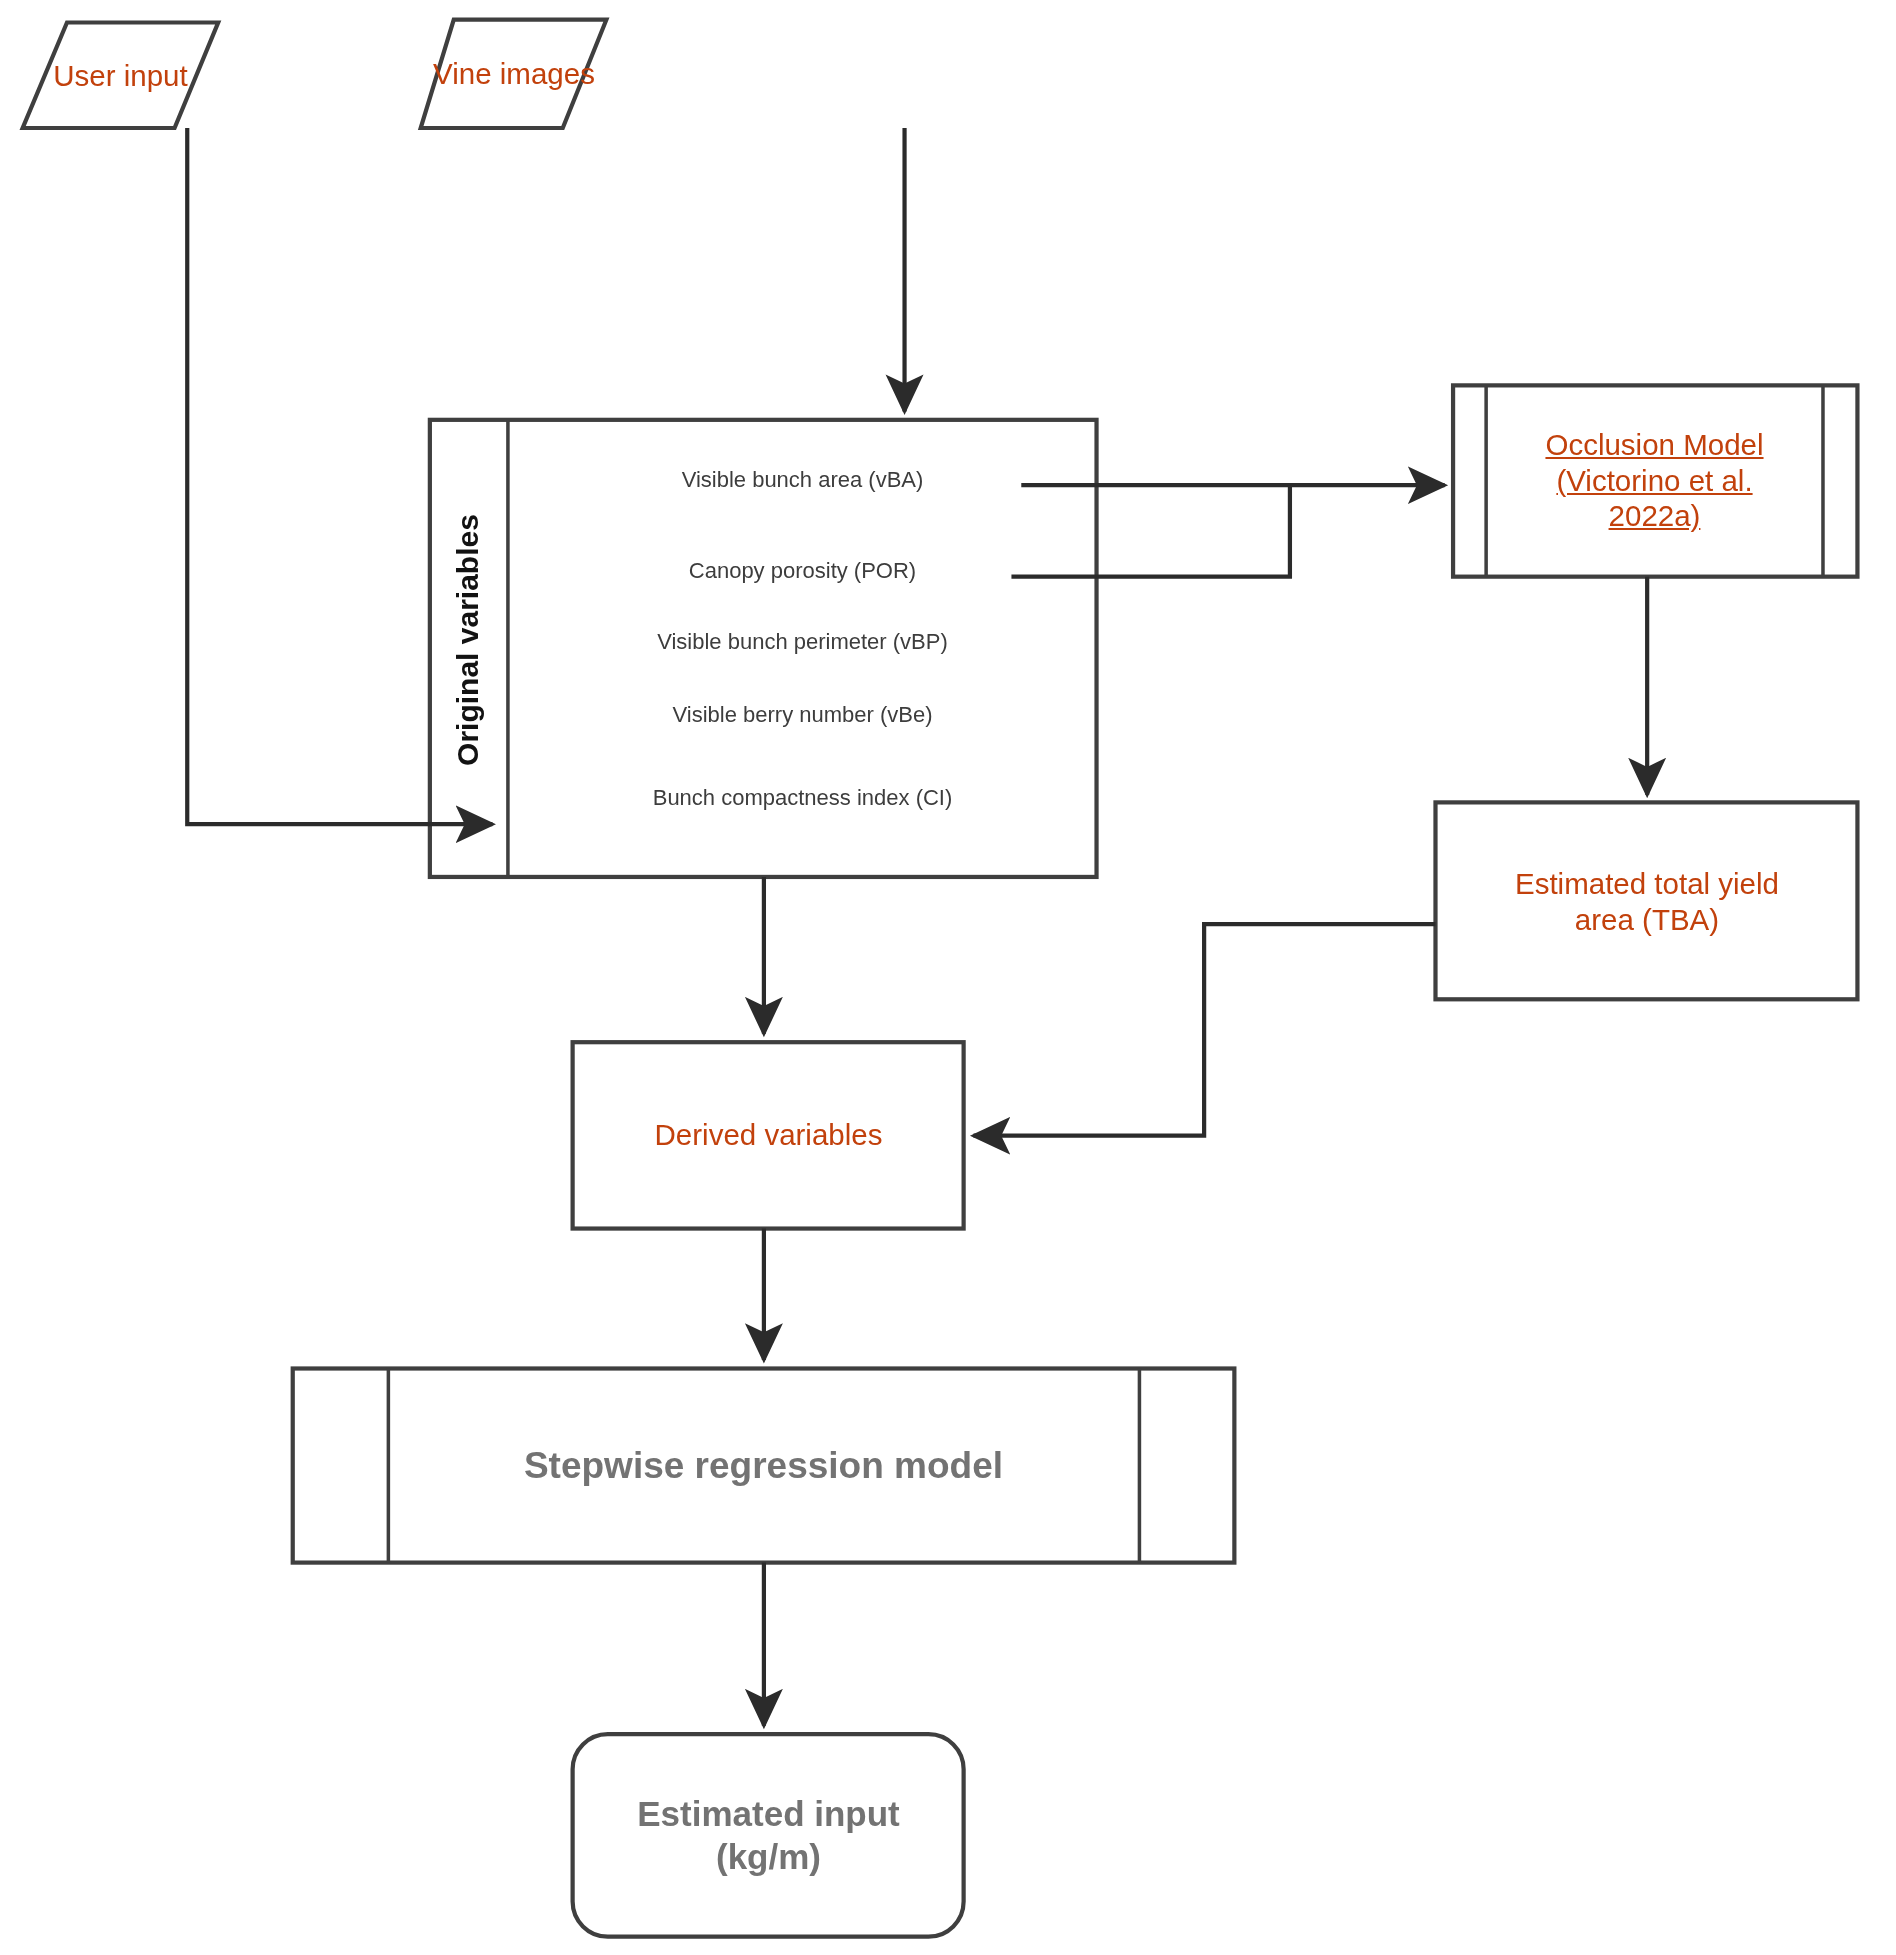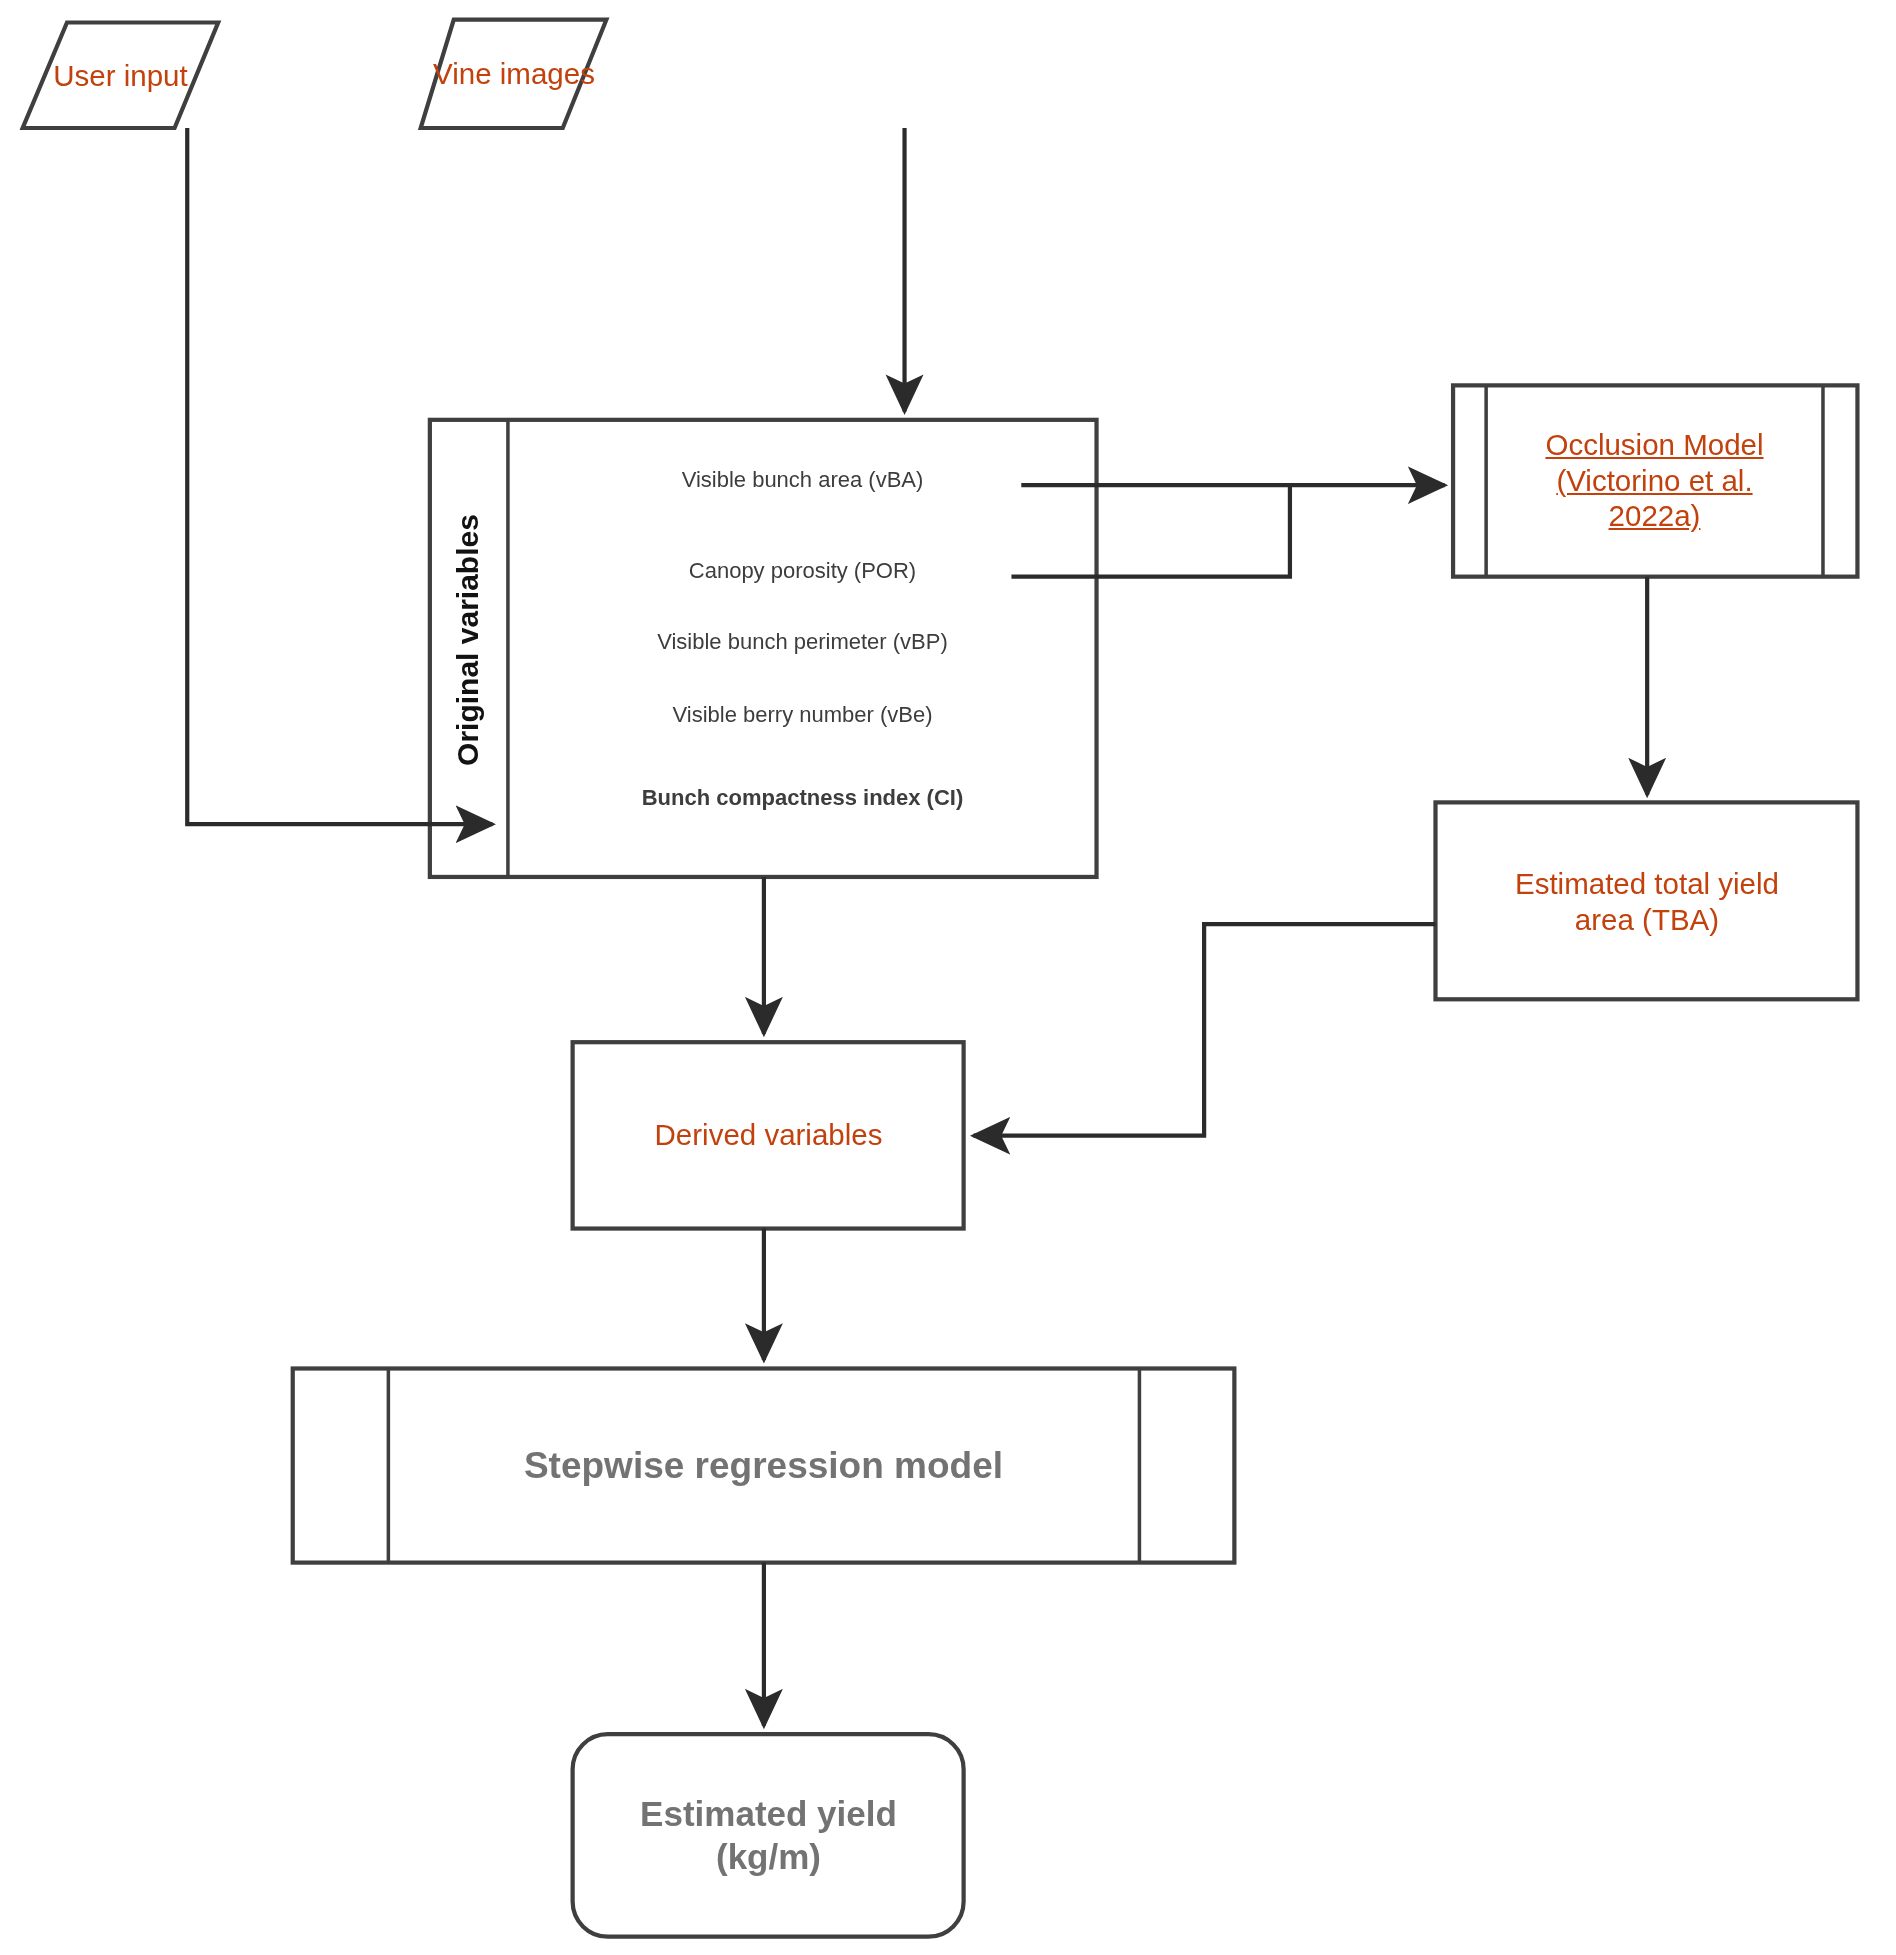--- a/index.html
+++ b/index.html
@@ -103,30 +103,30 @@
   <div class="node-label" style="left:22.5px; top:22.5px; width:196px; height:106px;">User input</div>
 
   <div class="node-label" style="left:421px; top:19.7px; width:186px; height:108px;">Vine images</div>
 
   <div class="side-label" style="left:468px; top:640px; transform:translate(-50%,-50%) rotate(-90deg);">Original variables</div>
 
   <div class="var-line" style="left:508px; top:468px; width:589px;">Visible bunch area (vBA)</div>
   <div class="var-line" style="left:508px; top:559px; width:589px;">Canopy porosity (POR)</div>
   <div class="var-line" style="left:508px; top:630px; width:589px;">Visible bunch perimeter (vBP)</div>
   <div class="var-line" style="left:508px; top:703px; width:589px;">Visible berry number (vBe)</div>
-  <div class="var-line" style="left:508px; top:786px; width:589px;font-weight:bold;">Bunch compactness index (CI)</div>
+  <div class="var-line" style="left:508px; top:786px; width:589px;">Bunch compactness index (CI)</div>
 
   <div class="node-label" style="left:1486px; top:385px; width:337px; height:191px;text-decoration:underline;">Occlusion Model
 (Victorino et al.
 2022a)</div>
 
   <div class="node-label" style="left:1443px; top:803px; width:408px; height:197px;">Estimated total yield
 area (TBA)</div>
 
   <div class="node-label" style="left:573px; top:1042px; width:391px; height:186px;">Derived variables</div>
 
   <div class="node-label bold" style="left:388px; top:1369px; width:751px; height:194px; font-size:37px;">Stepwise regression model</div>
 
-  <div class="node-label bold" style="left:573px; top:1734px; width:391px; height:203px; font-size:35px;">Estimated yield
+  <div class="node-label bold" style="left:573px; top:1734px; width:391px; height:203px; font-size:35px;">Estimated input
 (kg/m)</div>
 
 </div>
 
 
 </body></html>

